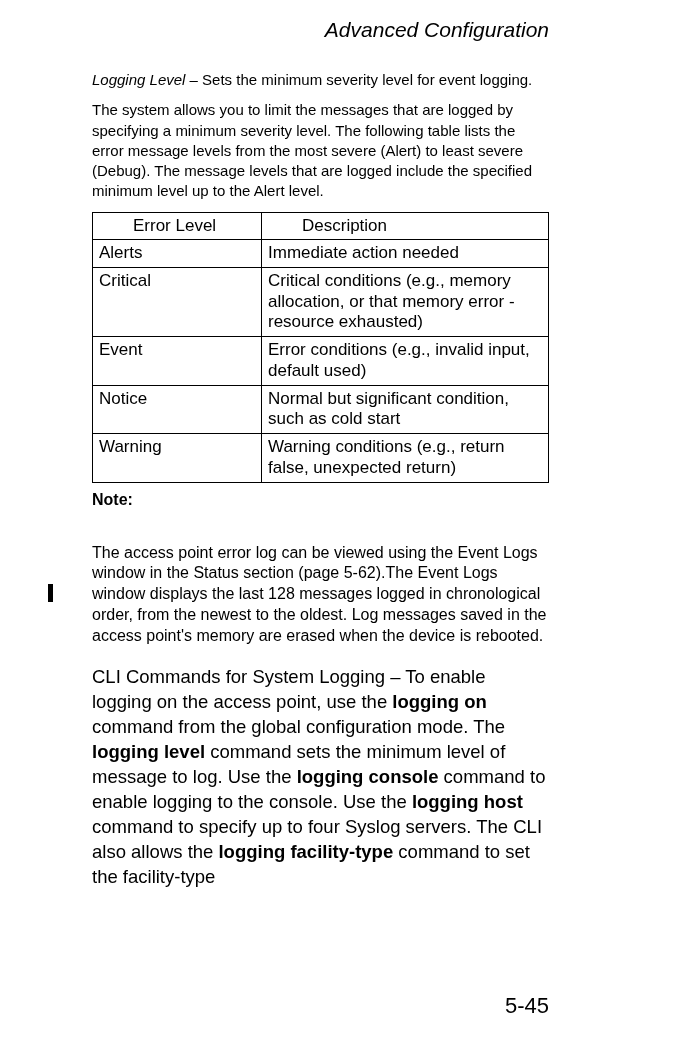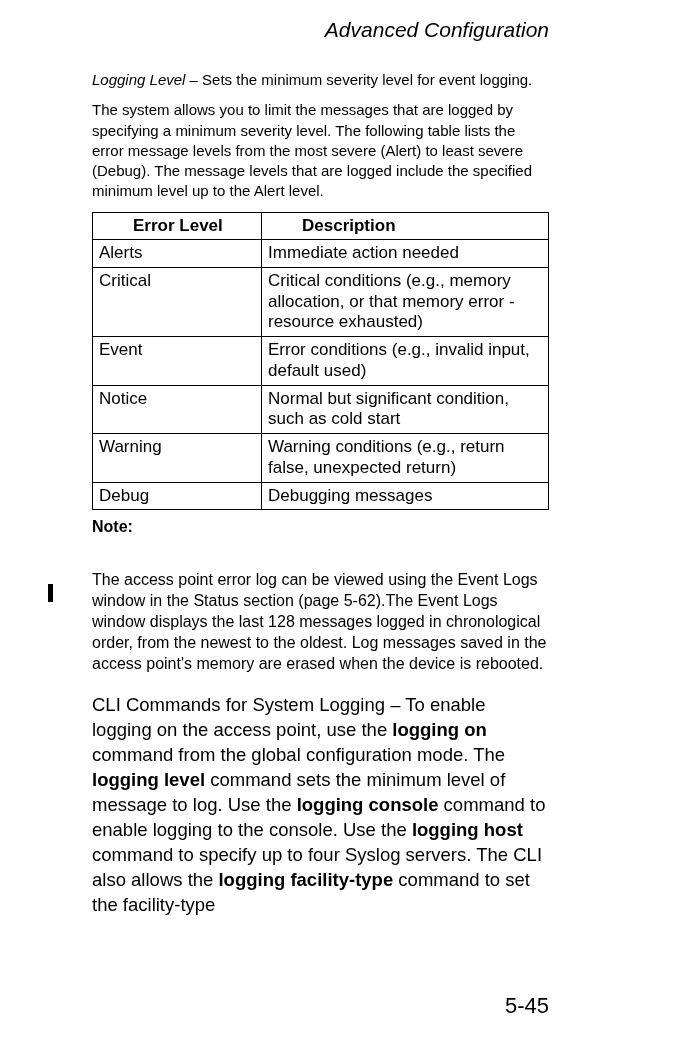--- a/index.html
+++ b/index.html
@@ -39,21 +39,21 @@
   }
   table.err th, table.err td {
     border: 1px solid #000;
     font-size: 17px;
     text-align: left;
     vertical-align: top;
     padding: 3px 6px 3px 6px;
     line-height: 1.22;
   }
   table.err th {
-    font-weight: bold;
+    font-weight: normal;
     padding-left: 40px;
   }
   table.err .col-level { width: 122px; }
   .note-block {
     display: flex;
     align-items: flex-start;
     margin: 6px 0 14px 0;
     flex-direction: column;
   }
   .change-bar {
@@ -118,24 +118,20 @@
         <td>Error conditions (e.g., invalid input, default used)</td>
       </tr>
       <tr>
         <td>Notice</td>
         <td>Normal but significant condition, such as cold start</td>
       </tr>
       <tr>
         <td>Warning</td>
         <td>Warning conditions (e.g., return false, unexpected return)</td>
       </tr>
-      <tr>
-        <td>Debug</td>
-        <td>Debugging messages</td>
-      </tr>
     </tbody>
   </table>
 
   <div class="note-block">
     <div class="change-bar" style="top:584px;"></div>
     <div class="note-label">Note:</div>
     <div class="note-text">The access point error log can be viewed using the Event Logs window in the Status section (page 5-62).The Event Logs window displays the last 128 messages logged in chronological order, from the newest to the oldest. Log messages saved in the access point's memory are erased when the device is rebooted.</div>
   </div>
 
   <p class="cli-para">

